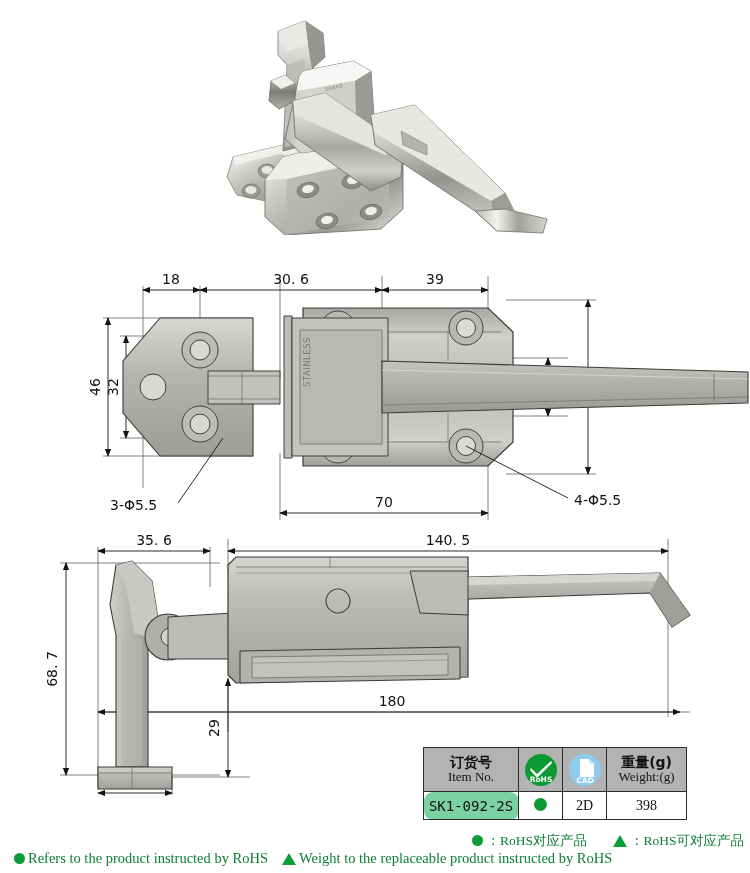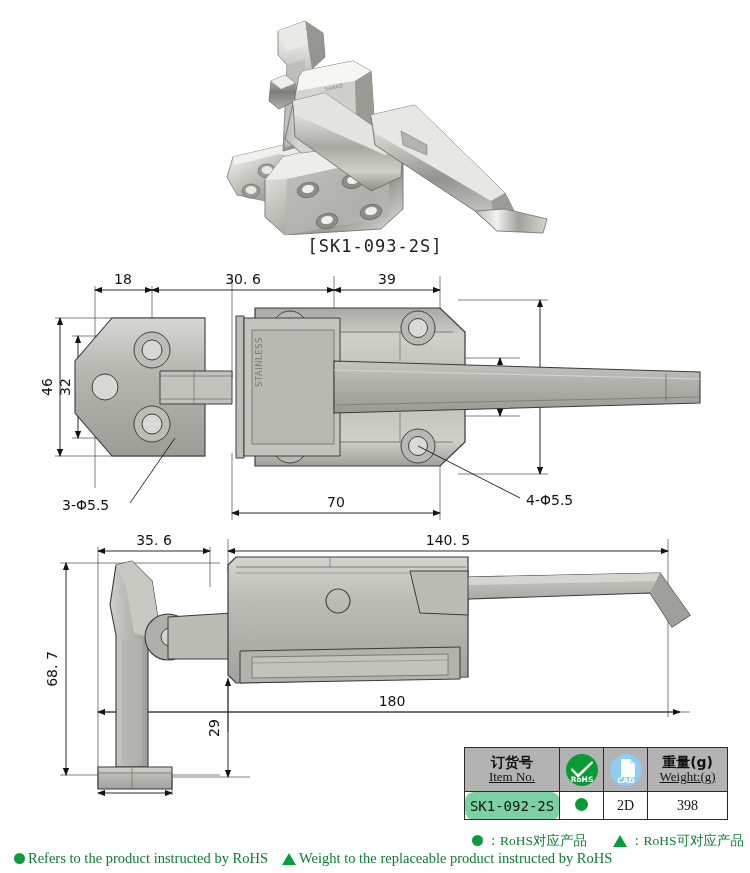--- a/index.html
+++ b/index.html
@@ -27,47 +27,47 @@
     text-align: center;
     font-family: "DejaVu Sans Mono", monospace;
     font-size: 17px;
     letter-spacing: 1px;
     color: #1d1d1d;
     white-space: pre;
   }
 
   
   #topview-svg, #sideview-svg { display: block; }
-  #topview-area { left: 0px; top: 258px; width: 746px; height: 275px; }
+  #topview-area { left: 0px; top: 258px; width: 746px; height: 275px; padding-left: 48px; }
   #sideview-area { left: 0px; top: 527px; width: 630px; height: 300px; }
 
   
   #spec-table {
     position: absolute;
-    left: 464px; top: 747px;
+    left: 423px; top: 747px;
     width: 264px;
     border-collapse: collapse;
     background: #ffffff;
   }
   #spec-table td {
     border: 1px solid #2b2b2b;
     text-align: center;
     vertical-align: middle;
     padding: 0;
   }
   .hdr-cell { background: #b3b3b3; height: 44px; }
   .hdr-cn {
     font-family: "DejaVu Sans", sans-serif;
     font-size: 14px; font-weight: bold; color: #111;
     line-height: 1.15; display: block;
   }
   .hdr-en {
     font-family: "Liberation Serif", serif;
     font-size: 13px; color: #111;
-    line-height: 1.15; display: block; text-decoration: underline;
+    line-height: 1.15; display: block;
   }
   .val-cell { height: 28px; background: #ffffff; }
   .val-item {
     background: #7bd1a0;
     font-family: "DejaVu Sans Mono", monospace;
     font-size: 14px; color: #111; letter-spacing: 0px; border-radius: 9px;
   }
   .val-txt {
     font-family: Liberation Serif, serif;
     font-size: 14px; color: #111;
@@ -218,21 +218,20 @@
         <path d="M196 110 L240 100 L330 188 L316 196 L200 128 Z" fill="#e7e7e3"></path>
         <path d="M316 196 L330 188 L342 212 L322 226 Z" fill="#9d9d98"></path>
 
         <path d="M300 206 L322 226 L368 228 L372 214 L330 204 Z" fill="url(#chrome3)" stroke="#6e6e69" stroke-width="0.8"></path>
 
         <path d="M226 126 L252 140 L252 150 L228 140 Z" fill="#b4b4af" stroke="#7d7d78" stroke-width="0.6"></path>
       </g>
     </svg>
   </div>
 
-  <div class="model-label">[SK1-093-2S]</div>
 
   <div class="abs" id="topview-area">
     <svg id="topview-svg" width="750" height="275" viewBox="0 0 750 275">
       <defs>
         <linearGradient id="plateG" x1="0" y1="0" x2="0" y2="1">
           <stop offset="0%" stop-color="#d7d7d3"></stop>
           <stop offset="40%" stop-color="#b6b6b1"></stop>
           <stop offset="100%" stop-color="#9d9d98"></stop>
         </linearGradient>
         <linearGradient id="bodyG" x1="0" y1="0" x2="0" y2="1">

